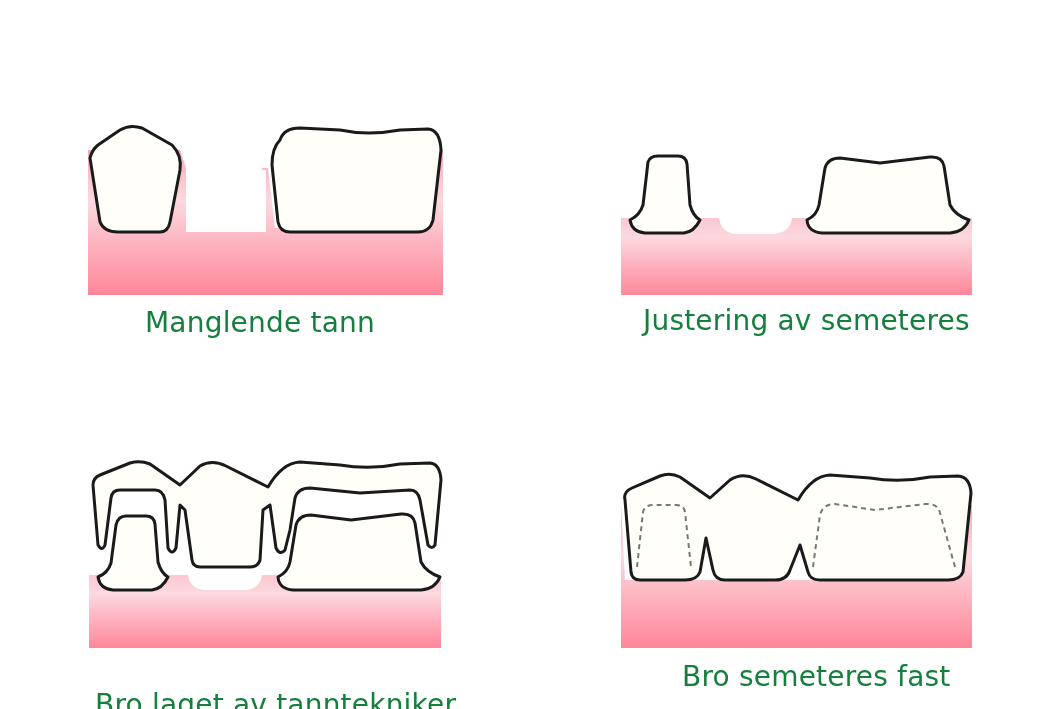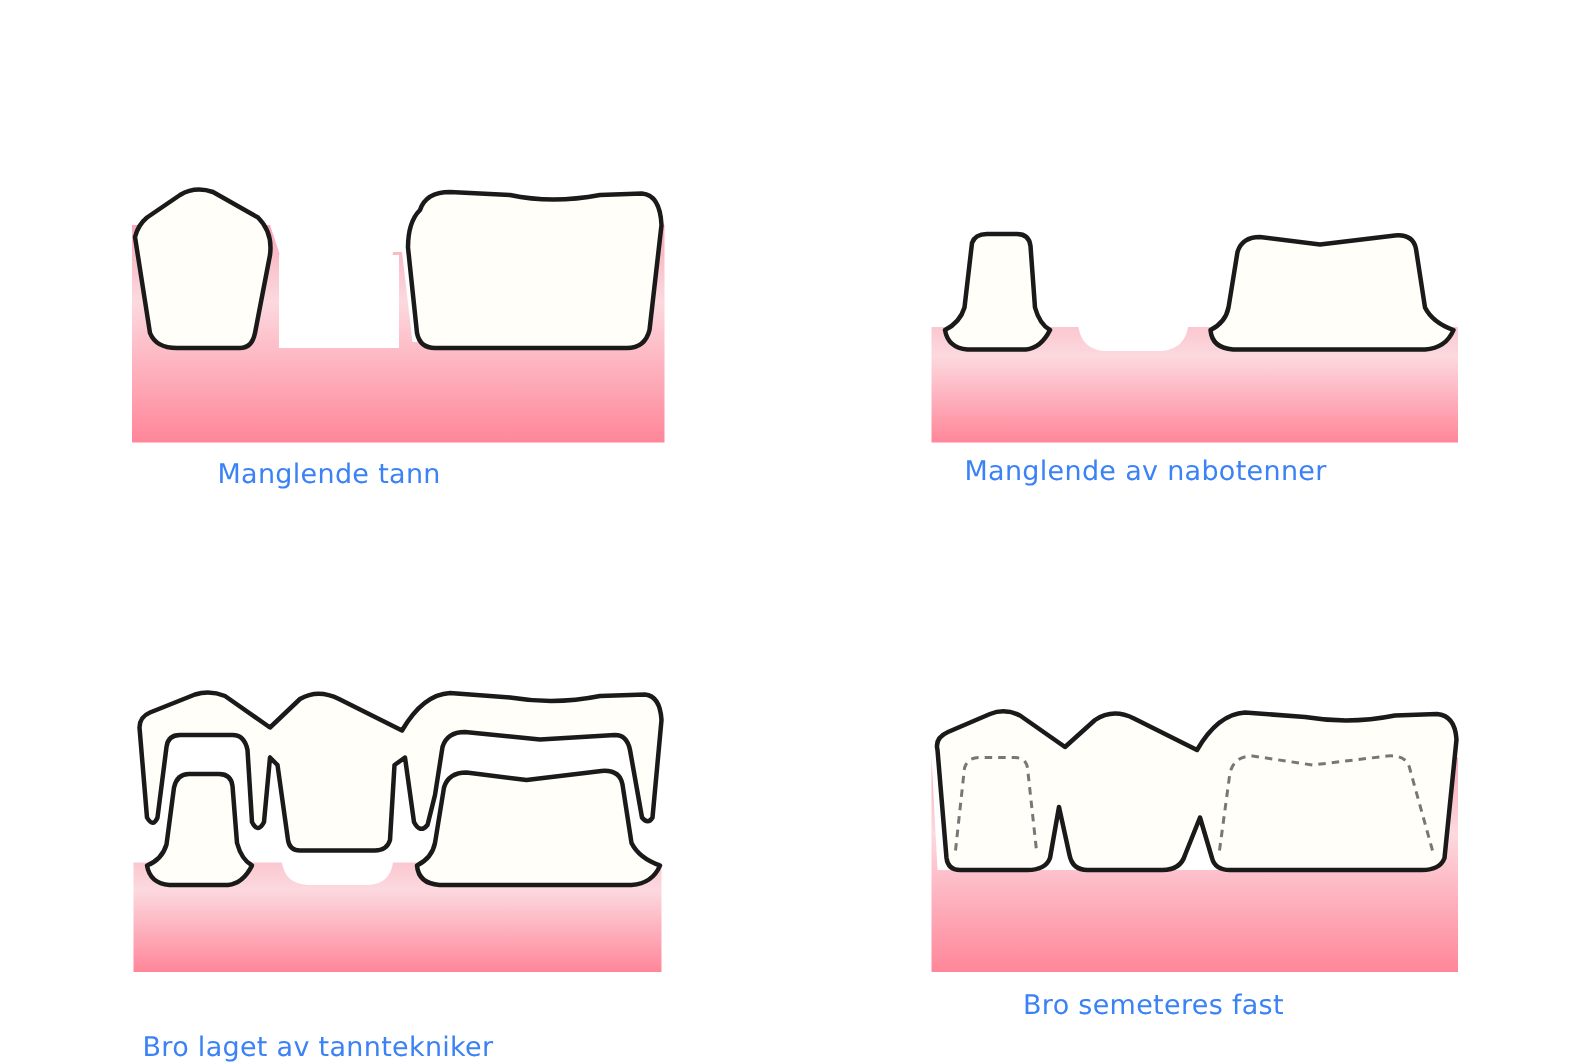--- a/index.html
+++ b/index.html
@@ -1,20 +1,20 @@
 <!DOCTYPE html>
 <html><head>
   <meta charset="utf-8">
   <style>
     html, body { margin: 0; padding: 0; background: #ffffff; }
     body { width: 1063px; height: 709px; position: relative; overflow: hidden;
            font-family: "DejaVu Sans", sans-serif; }
     .panel { position: absolute; }
     .panel svg { position: absolute; left: 0; top: 0; overflow: visible; }
-    .caption { position: absolute; font-size: 18px; color: #3b82f6; white-space: nowrap;
+    .caption { position: absolute; font-size: 28px; color: #15803d; white-space: nowrap;
                font-family: "DejaVu Sans", sans-serif; letter-spacing: 0.2px; }
   </style>
 </head>
 <body>
 
 <svg width="0" height="0" style="position:absolute">
   <defs>
     <linearGradient id="gumGrad" x1="0" y1="0" x2="0" y2="1">
       <stop offset="0%" stop-color="#f7a9b7"></stop>
       <stop offset="35%" stop-color="#fcd9df"></stop>
@@ -38,21 +38,21 @@
   </svg>
   <div class="caption" style="left:145px;top:306px;">Manglende tann</div>
 </div>
 
 <div class="panel" style="left:0;top:0;width:1063px;height:354px;">
   <svg width="1063" height="354">
     <path d="M621,218 L621,295 L972,295 L972,218 L792,218 Q790,232 775,234 L735,234 Q721,232 719,218 Z" fill="url(#gumGrad2)"></path>
     <path d="M648,162 Q650,156 658,156 L678,156 Q686,156 687,164 L690,205 Q693,216 700,220 Q694,232 684,233 L645,233 Q632,232 630,220 Q640,215 643,205 Z" fill="#fffef9" stroke="#1a1a1a" stroke-width="3" stroke-linejoin="round"></path>
     <path d="M825,168 Q828,158 840,158 L880,163 L930,157 Q942,156 944,166 L950,205 Q955,215 969,220 Q964,232 950,233 L822,233 Q808,232 807,220 Q817,215 819,205 Z" fill="#fffef9" stroke="#1a1a1a" stroke-width="3" stroke-linejoin="round"></path>
   </svg>
-  <div class="caption" style="left:643px;top:304px;">Manglende av nabotenner</div>
+  <div class="caption" style="left:643px;top:304px;">Justering av semeteres</div>
 </div>
 
 <div class="panel" style="left:0;top:0;width:531px;height:709px;">
   <svg width="531" height="709">
     <path d="M89,575 L89,648 L441,648 L441,575 L262,575 Q260,589 246,590 L205,590 Q190,589 188,575 Z" fill="url(#gumGrad2)"></path>
     <path d="M116,525 Q118,516 126,516 L146,516 Q154,516 155,524 L158,562 Q161,573 168,577 Q162,589 152,590 L113,590 Q100,589 98,577 Q108,573 111,563 Z" fill="#fffef9" stroke="#1a1a1a" stroke-width="3" stroke-linejoin="round"></path>
     <path d="M296,525 Q299,515 311,515 L351,520 L401,514 Q413,513 415,523 L421,562 Q426,572 440,577 Q435,589 421,590 L293,590 Q279,589 278,577 Q288,572 290,562 Z" fill="#fffef9" stroke="#1a1a1a" stroke-width="3" stroke-linejoin="round"></path>
     <path d="M93,485 Q93,478 100,475 L130,463 Q140,460 150,464 L180,485 L200,466 Q212,459 226,466 L268,487 Q282,463 300,462 L340,465 Q370,470 400,464 L430,463 Q440,464 441,480 L435,545 Q432,550 428,545 L420,500 Q418,490 410,490 L360,493 L310,488 Q298,488 295,498 L290,530 L285,550 Q280,556 276,548 L270,505 L263,510 L260,560 Q258,567 250,567 L200,567 Q193,567 192,560 L185,510 L180,505 L176,548 Q172,556 168,548 L165,500 Q163,490 155,490 L120,490 Q112,490 111,498 L105,545 Q102,552 98,545 Z" fill="#fffef9" stroke="#1a1a1a" stroke-width="3" stroke-linejoin="round"></path>
   </svg>
   <div class="caption" style="left:95px;top:660px;margin-top:28px;">Bro laget av tanntekniker</div>

